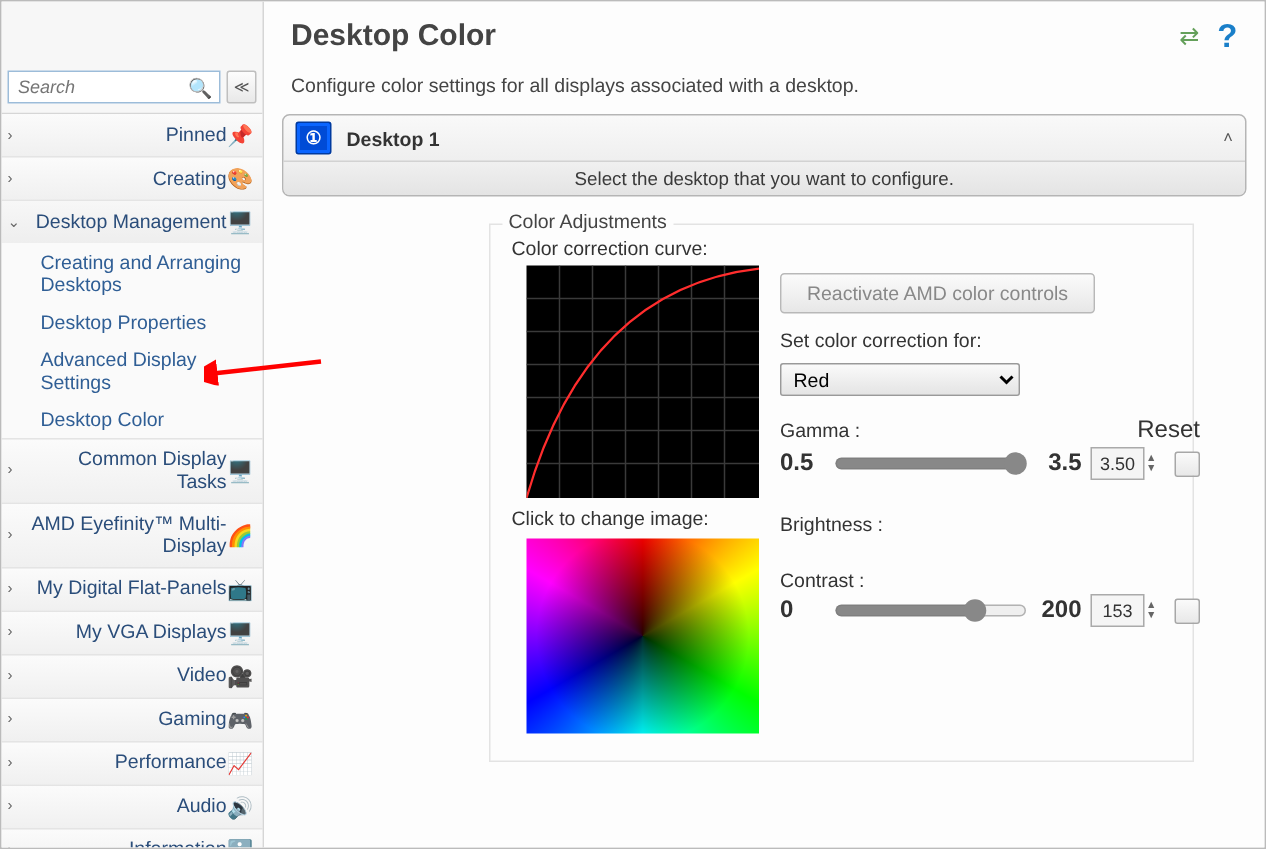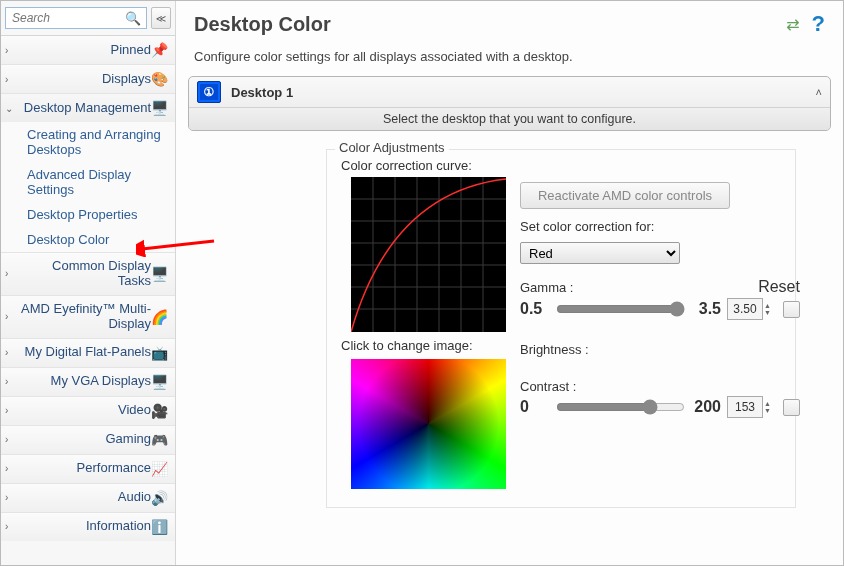--- a/index.html
+++ b/index.html
@@ -6,21 +6,21 @@
   .app {
     width: 844px; height: 566px; box-sizing: border-box; border: 1px solid #bbb;
     display: flex; position: relative; overflow: hidden;
   }
 
   
   .sidebar {
     width: 175px; display: flex; flex-direction: column; border-right: 1px solid #d6d6d6;
     background: #f7f7f7; box-sizing: border-box;
   }
-  .search-row { display: flex; gap: 4px; padding: 6px 4px; align-items: flex-start; }
+  .search-row { display: flex; gap: 4px; padding: 6px 4px; align-items: flex-start; margin-top: 40px; }
   .search-wrap {
     flex: 1; display: flex; align-items: center; background: #fff; border: 1px solid #9cbcd9;
     height: 20px; padding: 0 4px; justify-content: space-between;
   }
   .search-wrap input {
     border: none; outline: none; font-size: 12px; font-style: italic; color: #888; width: 100%;
   }
   .search-icon { color: #1b6fb5; font-size: 13px; }
   .collapse-btn {
     border: 1px solid #bfbfbf; background: linear-gradient(#fdfdfd,#e8e8e8);
@@ -152,32 +152,32 @@
     </div>
 
     <div class="nav">
       <div class="nav-item">
         <span class="chev">›</span>
         <span class="label">Pinned</span>
         <span class="icon">📌</span>
       </div>
       <div class="nav-item">
         <span class="chev">›</span>
-        <span class="label">Displays</span>
+        <span class="label">Creating</span>
         <span class="icon">🎨</span>
       </div>
       <div class="nav-item exp">
         <span class="chev">⌄</span>
         <span class="label">Desktop Management</span>
         <span class="icon">🖥️</span>
       </div>
       <div class="nav-sub">
         <div class="sub-item">Creating and Arranging Desktops</div>
+        <div class="sub-item">Desktop Properties</div>
         <div class="sub-item">Advanced Display Settings</div>
-        <div class="sub-item">Desktop Properties</div>
         <div class="sub-item">Desktop Color</div>
       </div>
       <div class="nav-item">
         <span class="chev">›</span>
         <span class="label">Common Display Tasks</span>
         <span class="icon">🖥️</span>
       </div>
       <div class="nav-item">
         <span class="chev">›</span>
         <span class="label">AMD Eyefinity™ Multi-Display</span>

